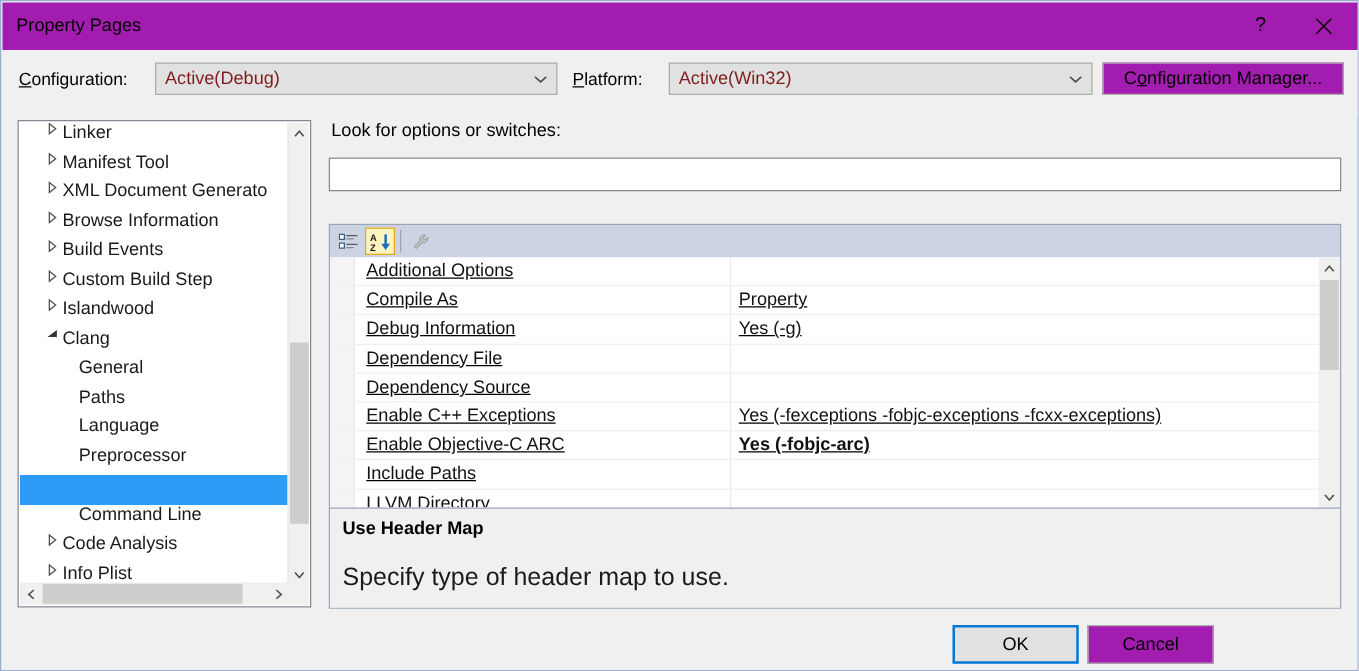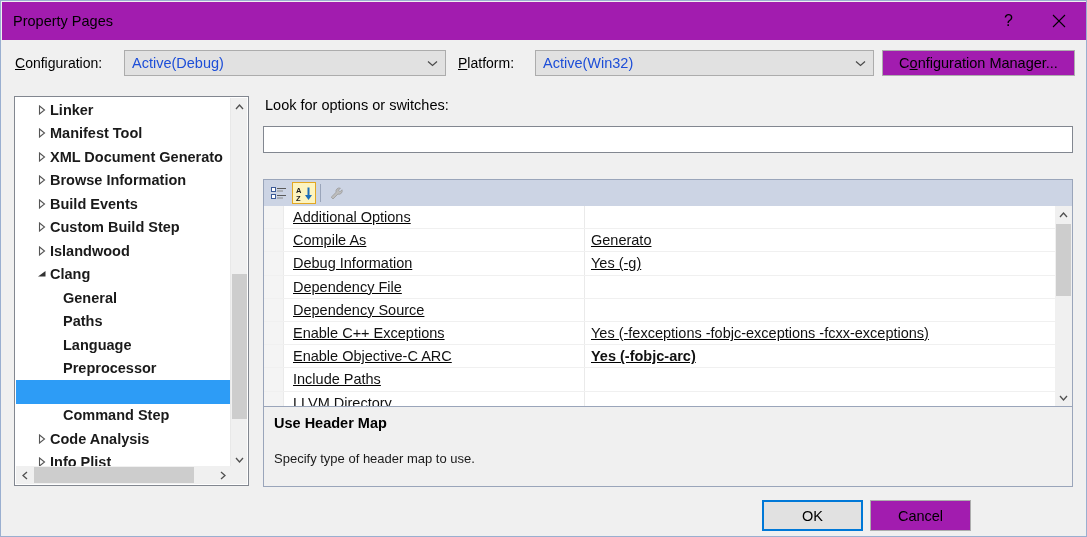--- a/index.html
+++ b/index.html
@@ -79,21 +79,21 @@
     box-sizing: border-box;
     background: #e1e1e1;
     border: 1px solid #acacac;
     height: 26px;
     display: flex;
     align-items: center;
     cursor: default;
   }
   .combo .val {
     font-size: 14.5px;
-    color: #1d4ed8;
+    color: #7f1d1d;
     padding-left: 7px;
     flex: 1;
     white-space: nowrap;
     overflow: hidden;
   }
   .combo .chev {
     width: 26px;
     display: flex;
     align-items: center;
     justify-content: center;
@@ -138,26 +138,25 @@
     position: absolute;
     left: 1px; top: 1px;
     width: 216px;
     height: 370px;
     overflow: hidden;
   }
   .tree-item {
     position: relative;
     height: 23.5px;
     display: flex;
-    align-items: center;
+    align-items: flex-start;
     font-size: 14.5px;
     color: #1a1a1a;
     white-space: nowrap;
     cursor: default;
-    font-weight: bold;
   }
   .tree-item.selected {
     background: #2d9cf6;
     color: #ffffff;
     flex-direction: column;
   }
   .tree-arrow {
     width: 17px;
     flex: 0 0 17px;
     display: flex;
@@ -348,21 +347,21 @@
     box-sizing: border-box;
     padding: 8px 10px 0 10px;
   }
   .desc-title {
     font-size: 14.5px;
     font-weight: bold;
     color: #000;
     margin-bottom: 3px;
   }
   .desc-text {
-    font-size: 13px;
+    font-size: 20px;
     color: #1a1a1a;
     margin-top: 20px;
   }
 </style>
 </head>
 <body>
 
 <div class="dialog">
 
   <div class="titlebar">
@@ -501,21 +500,21 @@
           <div class="tree-label">Preprocessor</div>
         </div>
         <div class="tree-item selected">
           <div style="flex: 0 0 47px; height: 100%;"></div>
           <div class="tree-arrow" style="flex: 0 0 0px; width: 0px;"></div>
           <div class="tree-label">All Options</div>
         </div>
         <div class="tree-item">
           <div style="flex: 0 0 47px; height: 100%;"></div>
           <div class="tree-arrow" style="flex: 0 0 0px; width: 0px;"></div>
-          <div class="tree-label">Command Step</div>
+          <div class="tree-label">Command Line</div>
         </div>
         <div class="tree-item">
           <div style="flex: 0 0 17px; height: 100%;"></div>
           <div class="tree-arrow">
             <svg width="8" height="10" viewBox="0 0 8 10">
               <polygon points="1.5,1 6.5,5 1.5,9" fill="none" stroke="#555" stroke-width="1.1"></polygon>
             </svg>
           </div>
           <div class="tree-label">Code Analysis</div>
         </div>
@@ -599,21 +598,21 @@
     <div class="grid-body">
       <div class="grid-rows" id="grid-rows">
           <div class="grow">
             <div class="gutter"></div>
             <div class="gname">Additional Options</div>
             <div class="gval"></div>
           </div>
           <div class="grow">
             <div class="gutter"></div>
             <div class="gname">Compile As</div>
-            <div class="gval">Generato</div>
+            <div class="gval">Property</div>
           </div>
           <div class="grow">
             <div class="gutter"></div>
             <div class="gname">Debug Information</div>
             <div class="gval">Yes (-g)</div>
           </div>
           <div class="grow">
             <div class="gutter"></div>
             <div class="gname">Dependency File</div>
             <div class="gval"></div>

